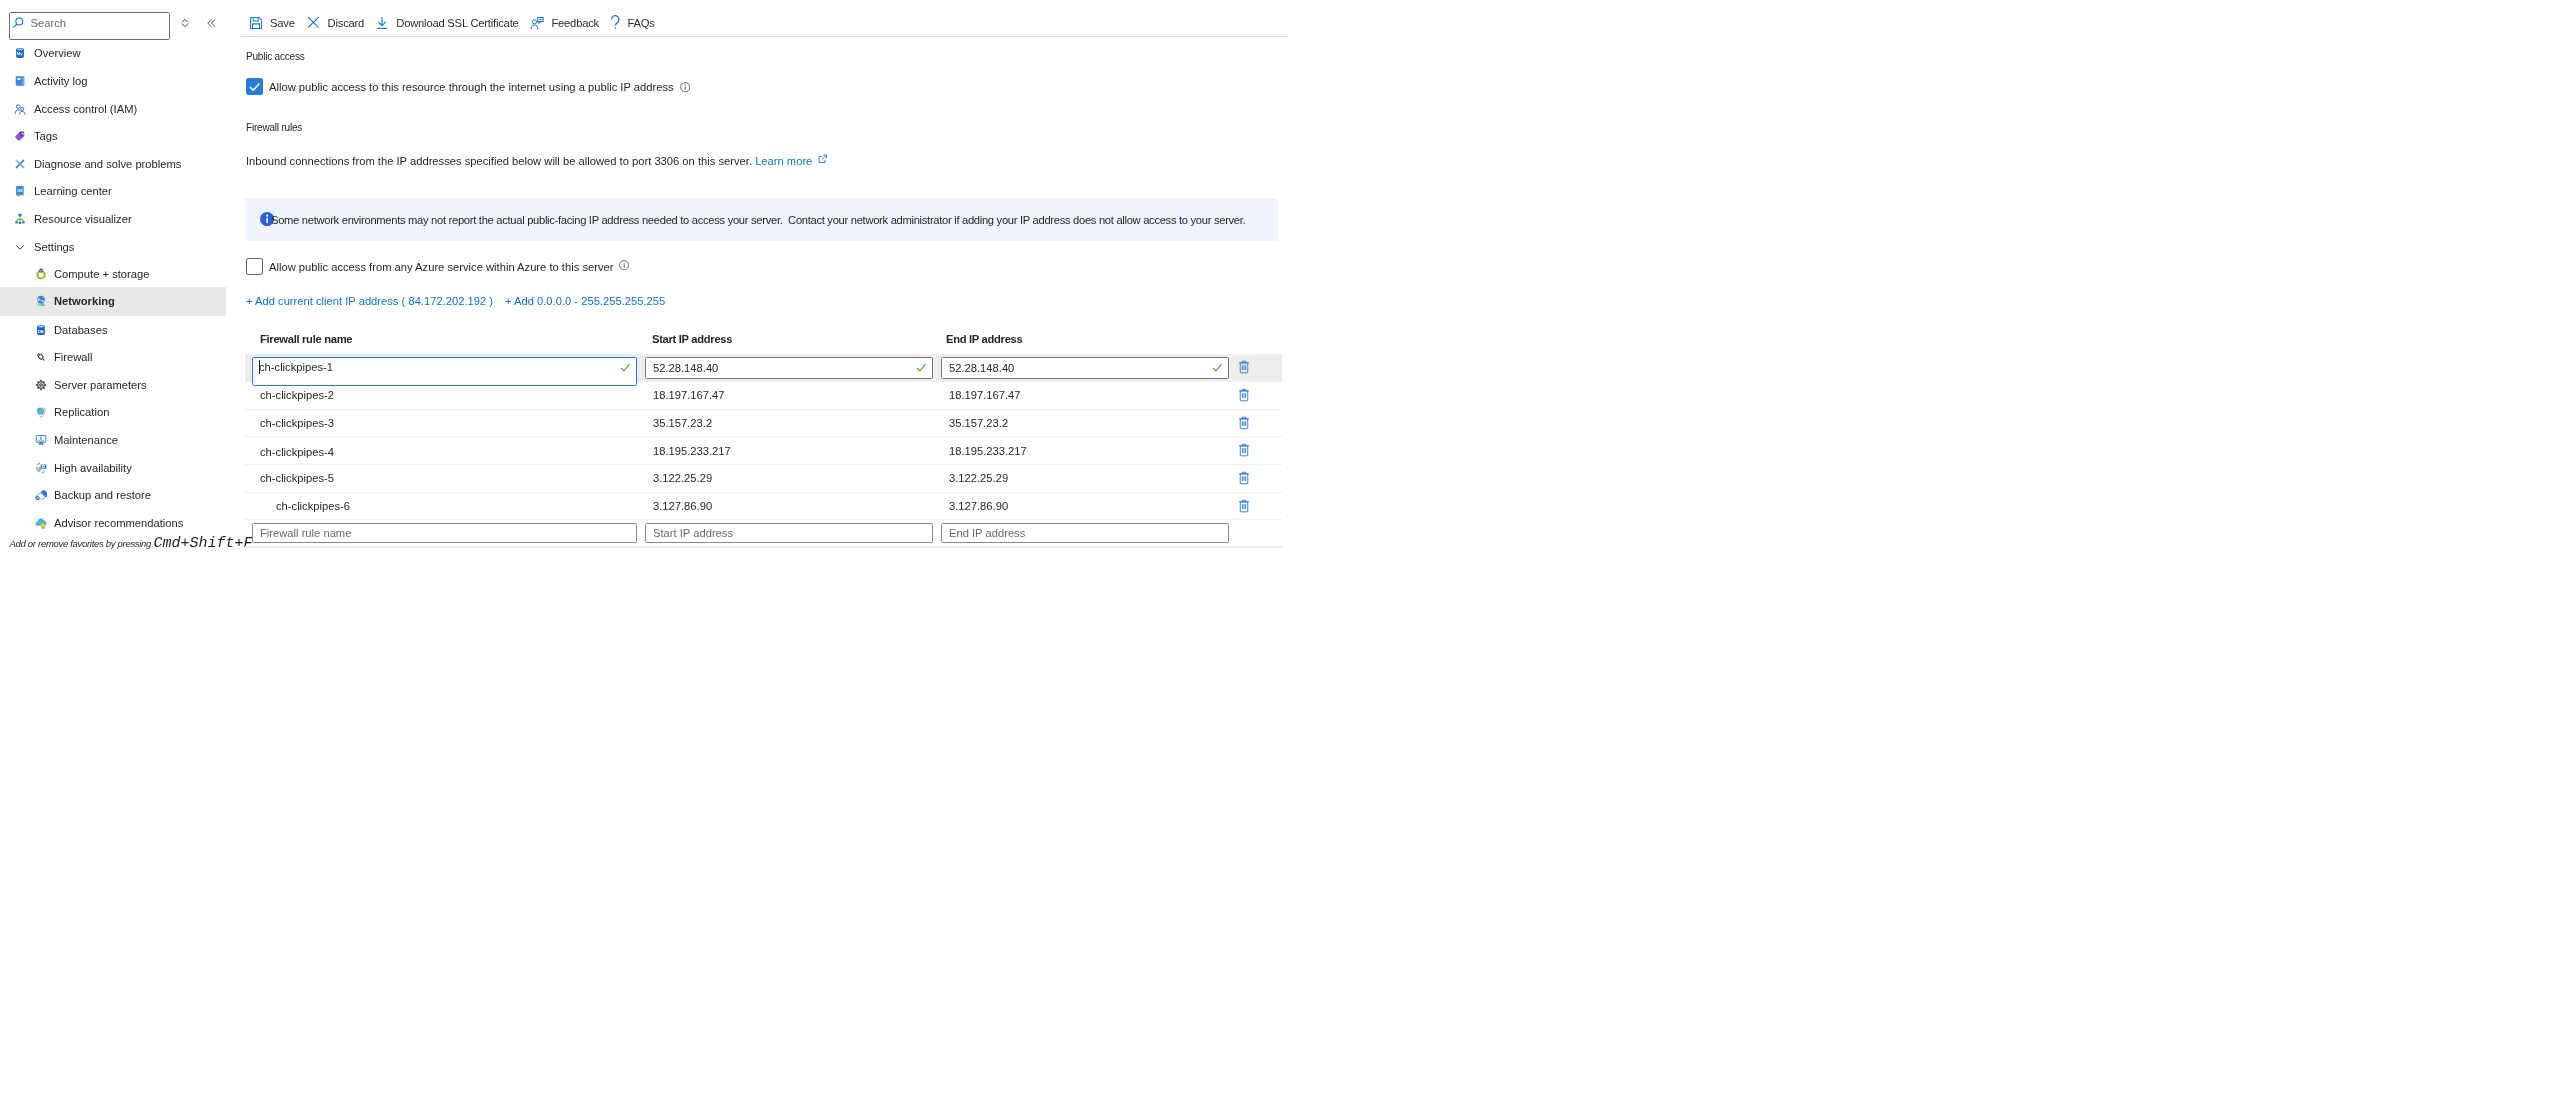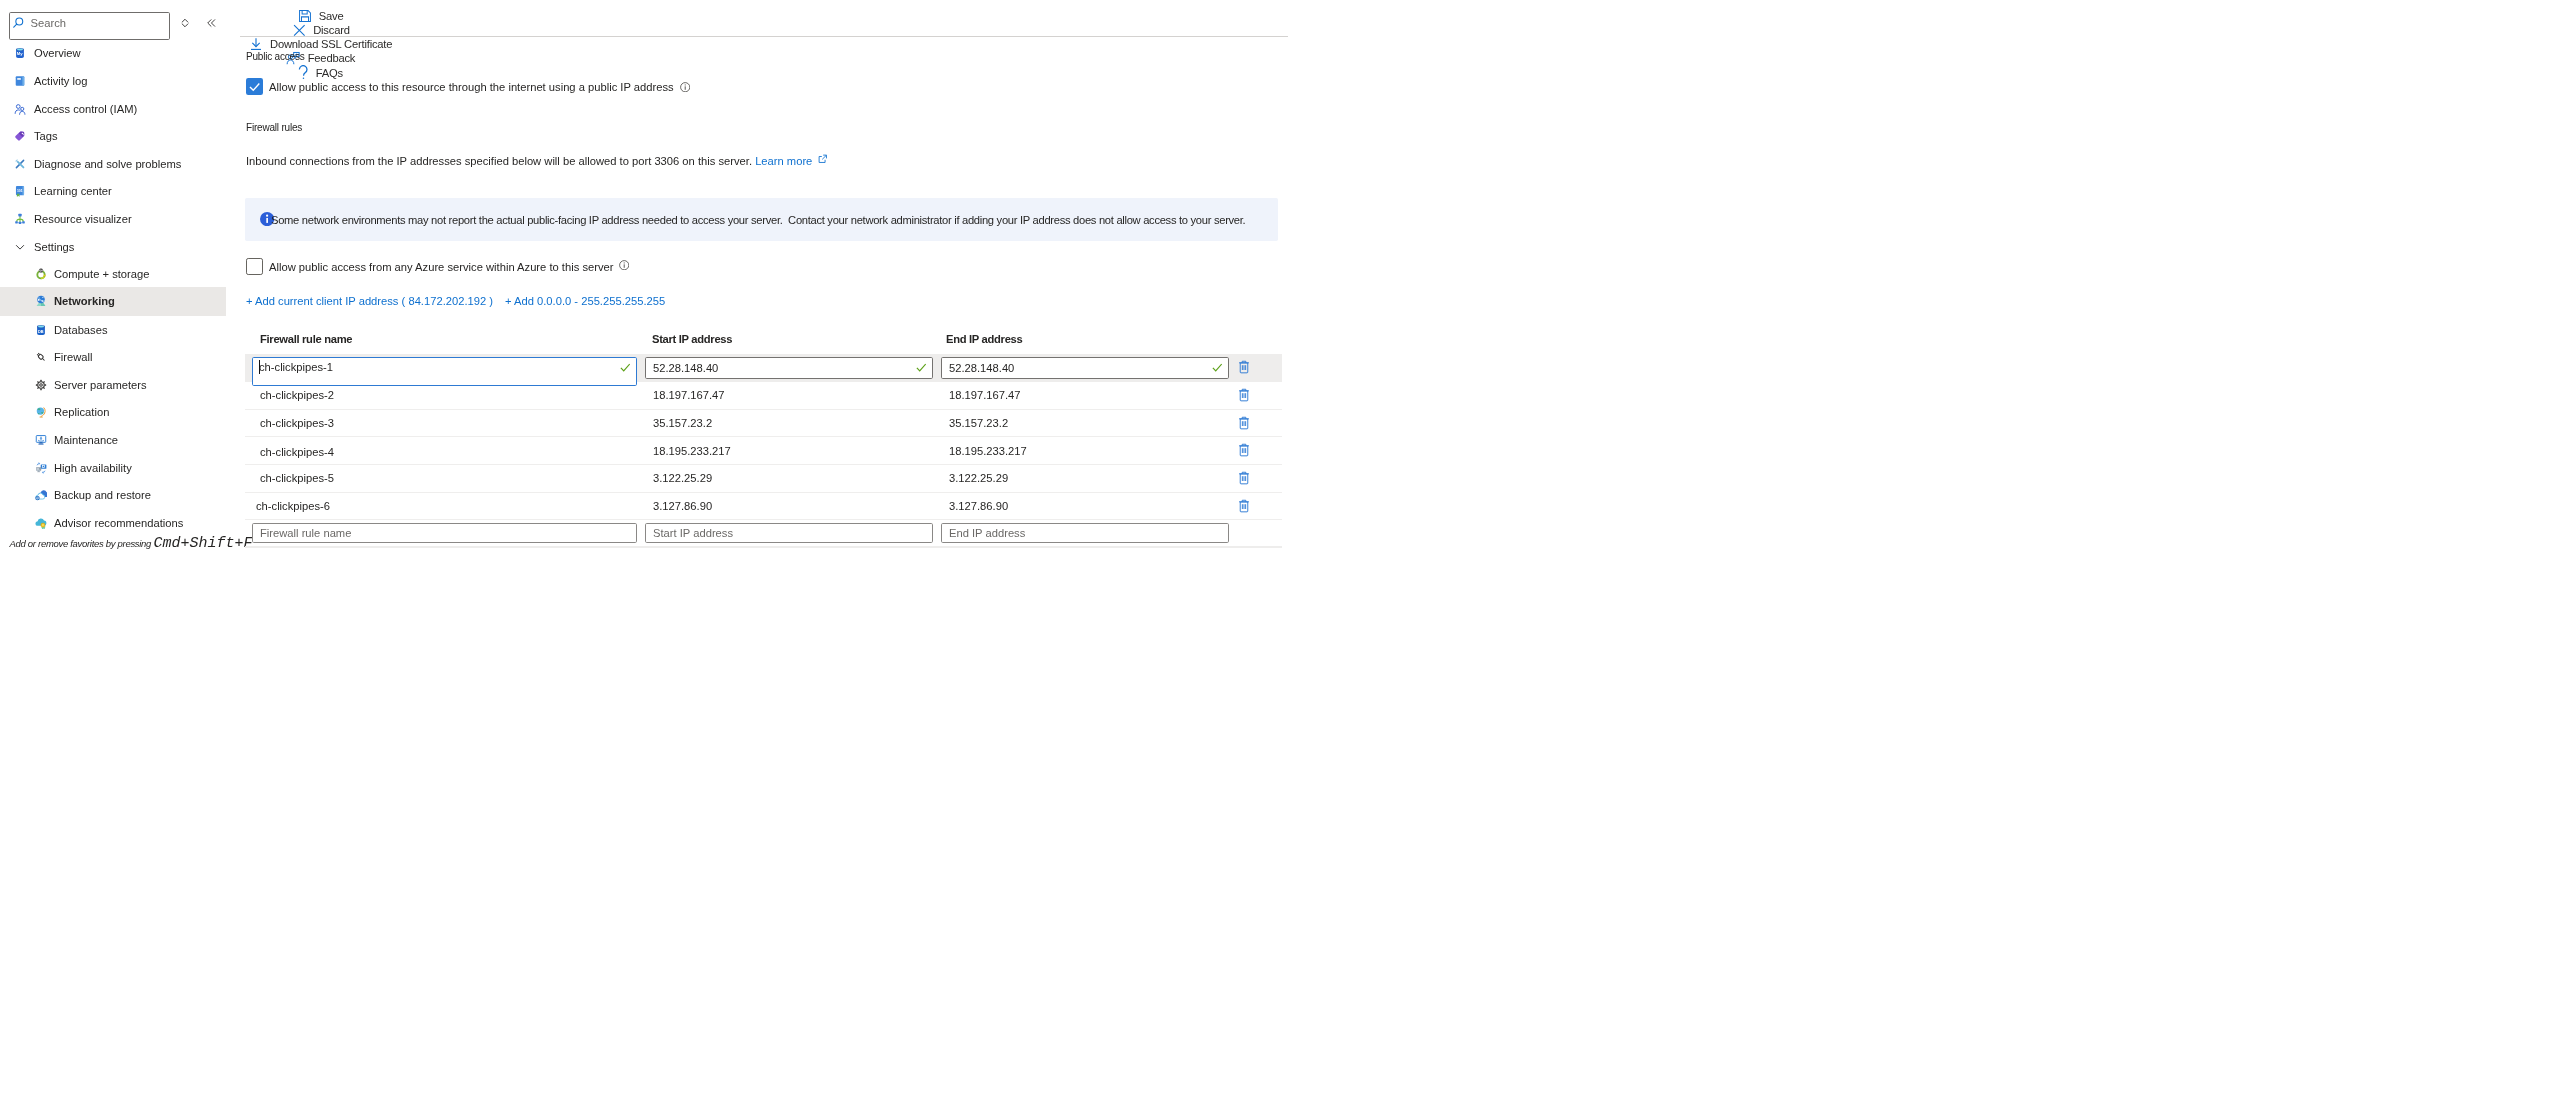--- a/index.html
+++ b/index.html
@@ -14,21 +14,21 @@
 .mrow { position:absolute; left:0; width:226px; height:28px; }
 .mrow .ic { position:absolute; left:14px; top:7.8px; width:12px; height:12px; }
 .mrow .ic2 { position:absolute; left:35px; top:7.8px; width:12px; height:12px; }
 .mrow .lbl { position:absolute; left:34px; top:8.2px; white-space:nowrap; }
 .mrow .lbl2 { position:absolute; left:54px; top:8.2px; white-space:nowrap; }
 .mrow.sel { background:#eae8e6; height:29px; }
 .mrow.sel .lbl2 { font-weight:bold; }
 #footnote { left:9.5px; top:535px; font-style:italic; font-size:9.5px; letter-spacing:-0.3px; color:#262524; }
 #footnote .mono { font-family:"Liberation Mono", monospace; font-size:15px; letter-spacing:0; }
 
-#toolbar { left:249px; top:8.6px; height:28px; display:flex; align-items:center;flex-direction:column; }
+#toolbar { left:249px; top:8.6px; height:28px; display:flex; align-items:center; }
 .tbtn { display:flex; align-items:center; margin-right:11.2px; }
 .tbtn svg { margin-right:7px; }
 .tbtn span { color:#2c2b2a; letter-spacing:-0.2px; }
 #divider { left:240px; top:36px; width:1048px; height:0.9px; background:#d4d2d0; }
 
 h2 { font-size:10px; font-weight:normal; color:#262524; letter-spacing:-0.2px; }
 .ckbox { position:absolute; width:17.3px; height:17.3px; border-radius:2.2px; }
 .ckbox.checked { background:#2b7cd8; }
 .ckbox.un { background:#fff; border:0.9px solid #66645f; }
 #banner { left:245px; top:198px; width:1033px; height:43px; background:#eff3fb; border-radius:1.7px; }
@@ -406,21 +406,21 @@
     <div class="cell" style="left: 949px; top: 417px;">35.157.23.2</div>
     <div class="rowline" style="top: 436px;"></div>
     <div class="cell" style="left: 260px; top: 446px;">ch-clickpipes-4</div>
     <div class="cell" style="left: 653px; top: 445px;">18.195.233.217</div>
     <div class="cell" style="left: 949px; top: 445px;">18.195.233.217</div>
     <div class="rowline" style="top: 464px;"></div>
     <div class="cell" style="left: 260px; top: 472px;">ch-clickpipes-5</div>
     <div class="cell" style="left: 653px; top: 472px;">3.122.25.29</div>
     <div class="cell" style="left: 949px; top: 472px;">3.122.25.29</div>
     <div class="rowline" style="top: 492px;"></div>
-    <div class="cell" style="left: 256px; top: 500px;">ch-clickpipes-6</div>
+    <div class="cell" style="left: 276px; top: 500px;">ch-clickpipes-6</div>
     <div class="cell" style="left: 653px; top: 500px;">3.127.86.90</div>
     <div class="cell" style="left: 949px; top: 500px;">3.127.86.90</div>
     <div class="rowline" style="top: 519px;"></div>
   </div>
 
 <div class="einp" style="left:252px; width:385px;">
     <span class="ph">Firewall rule name</span>
   </div>
 <div class="einp" style="left:645px; width:288px;">
     <span class="ph">Start IP address</span>

